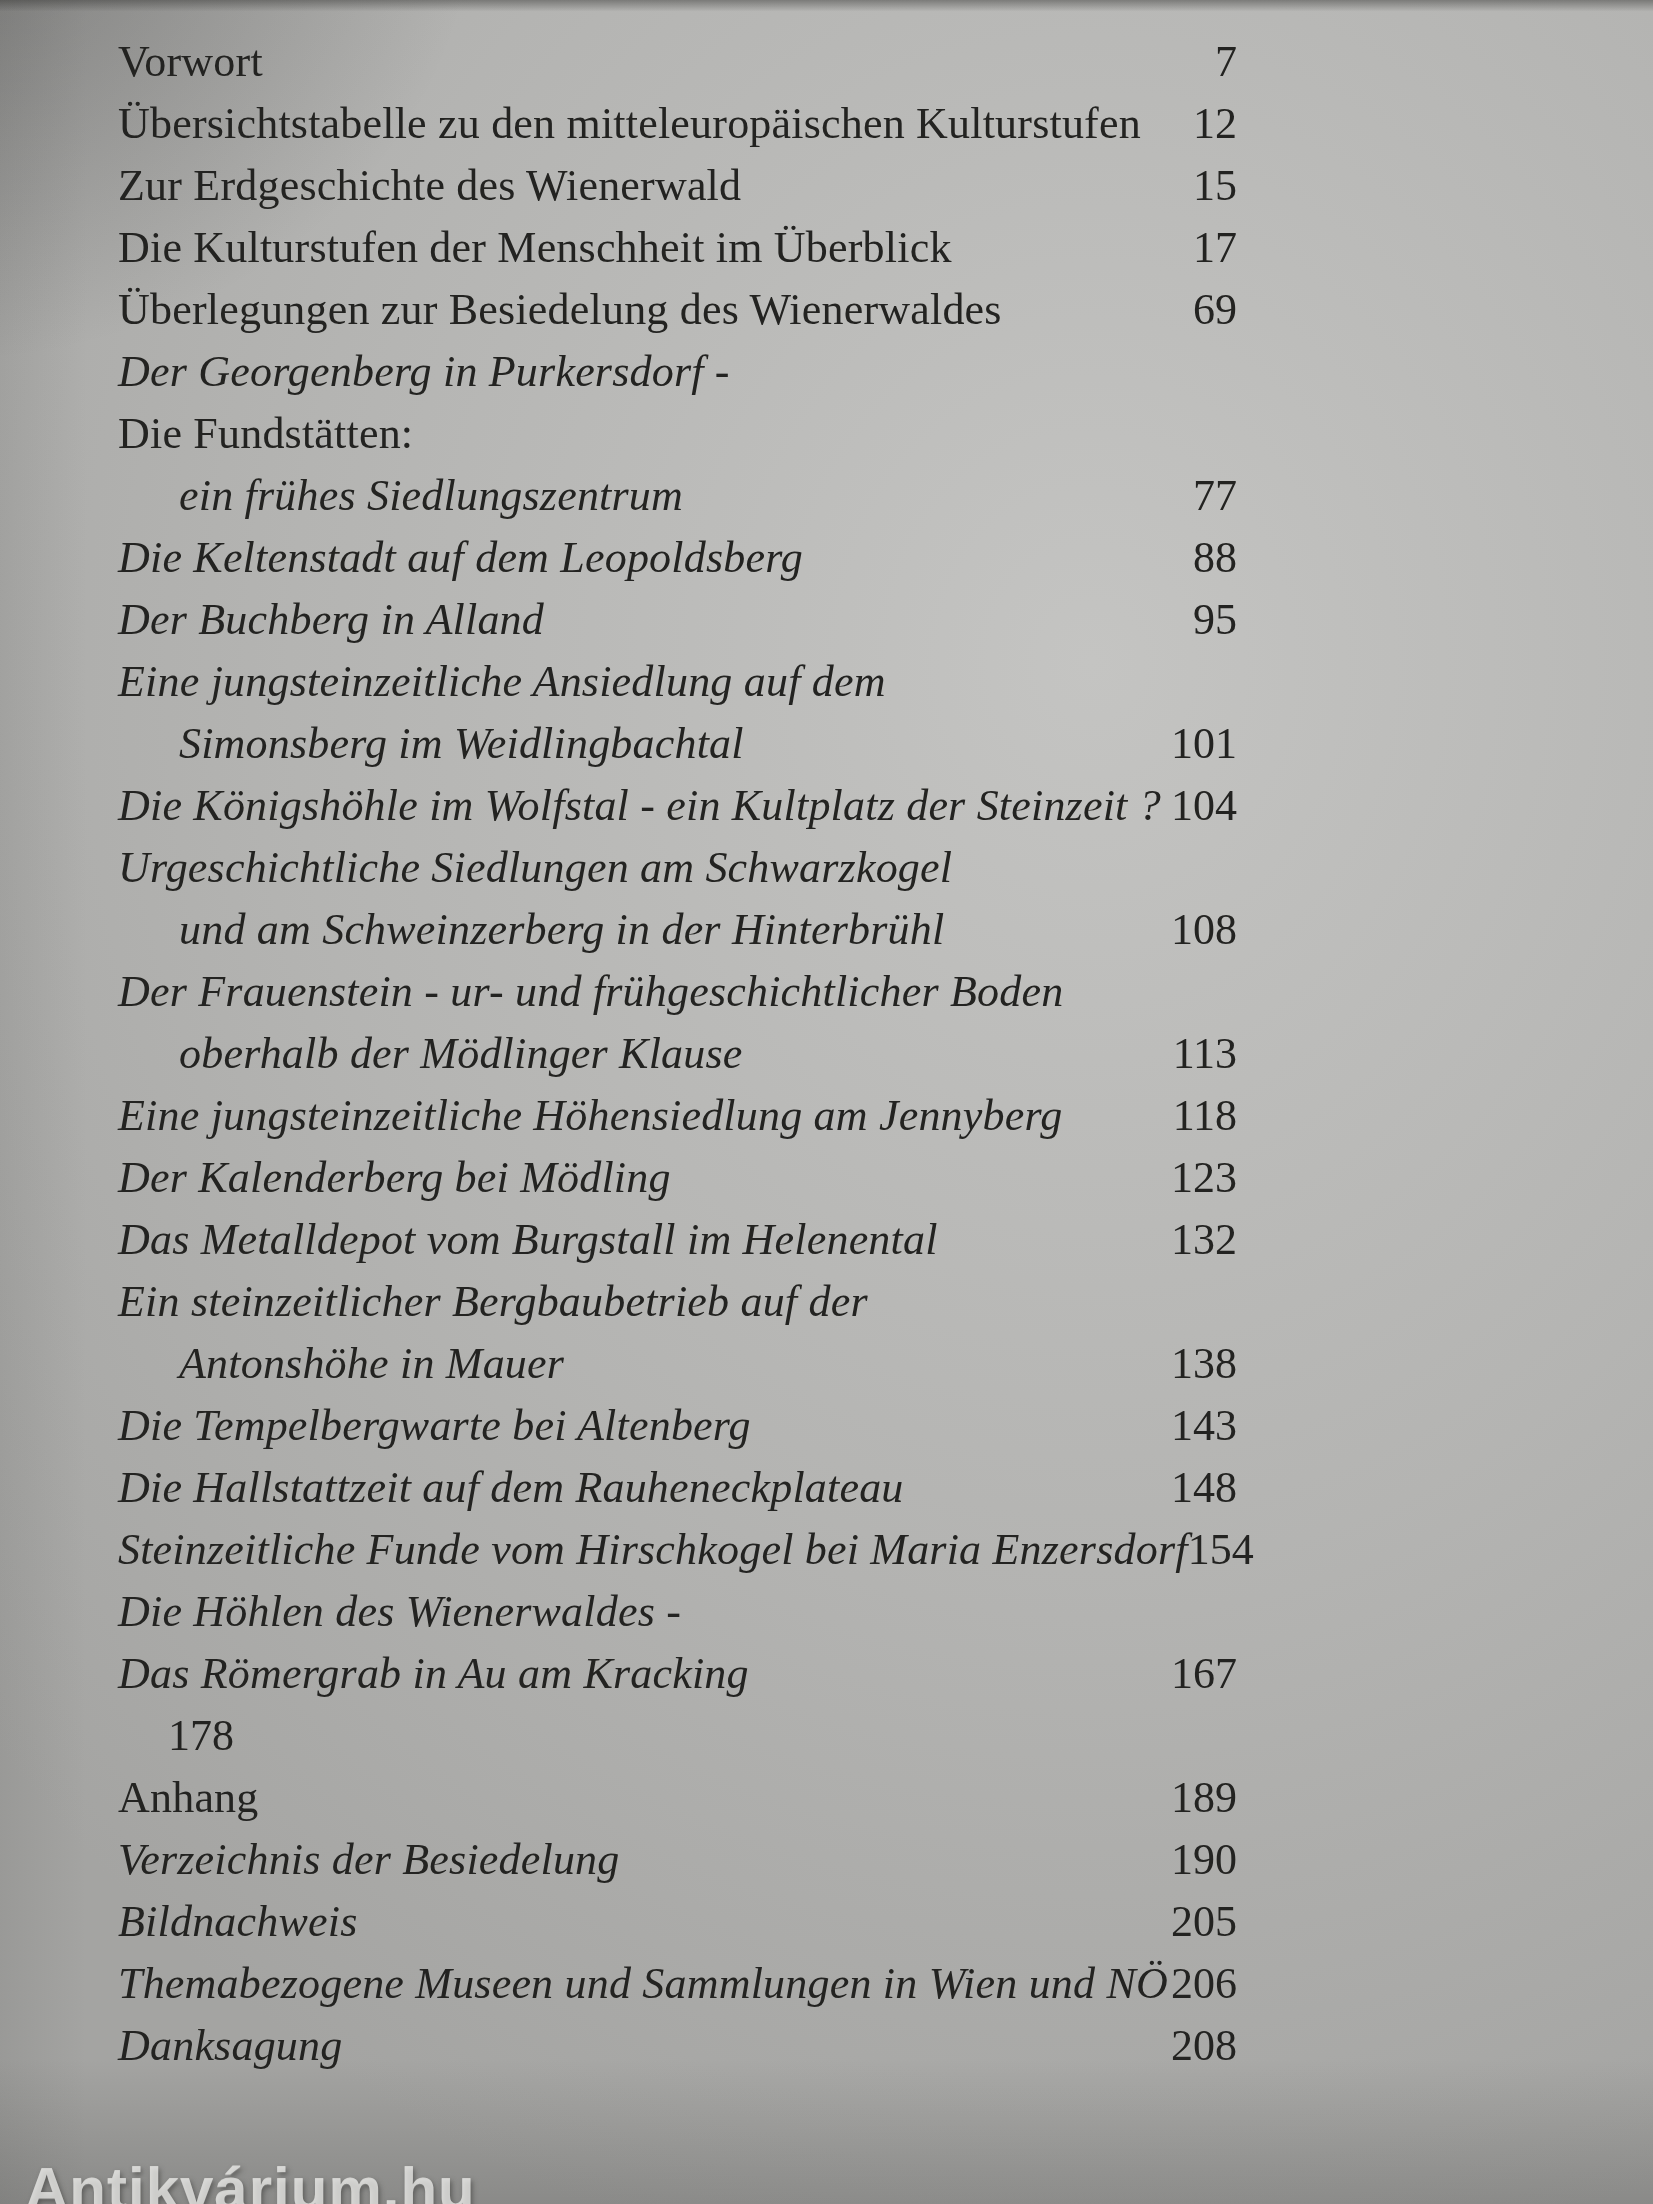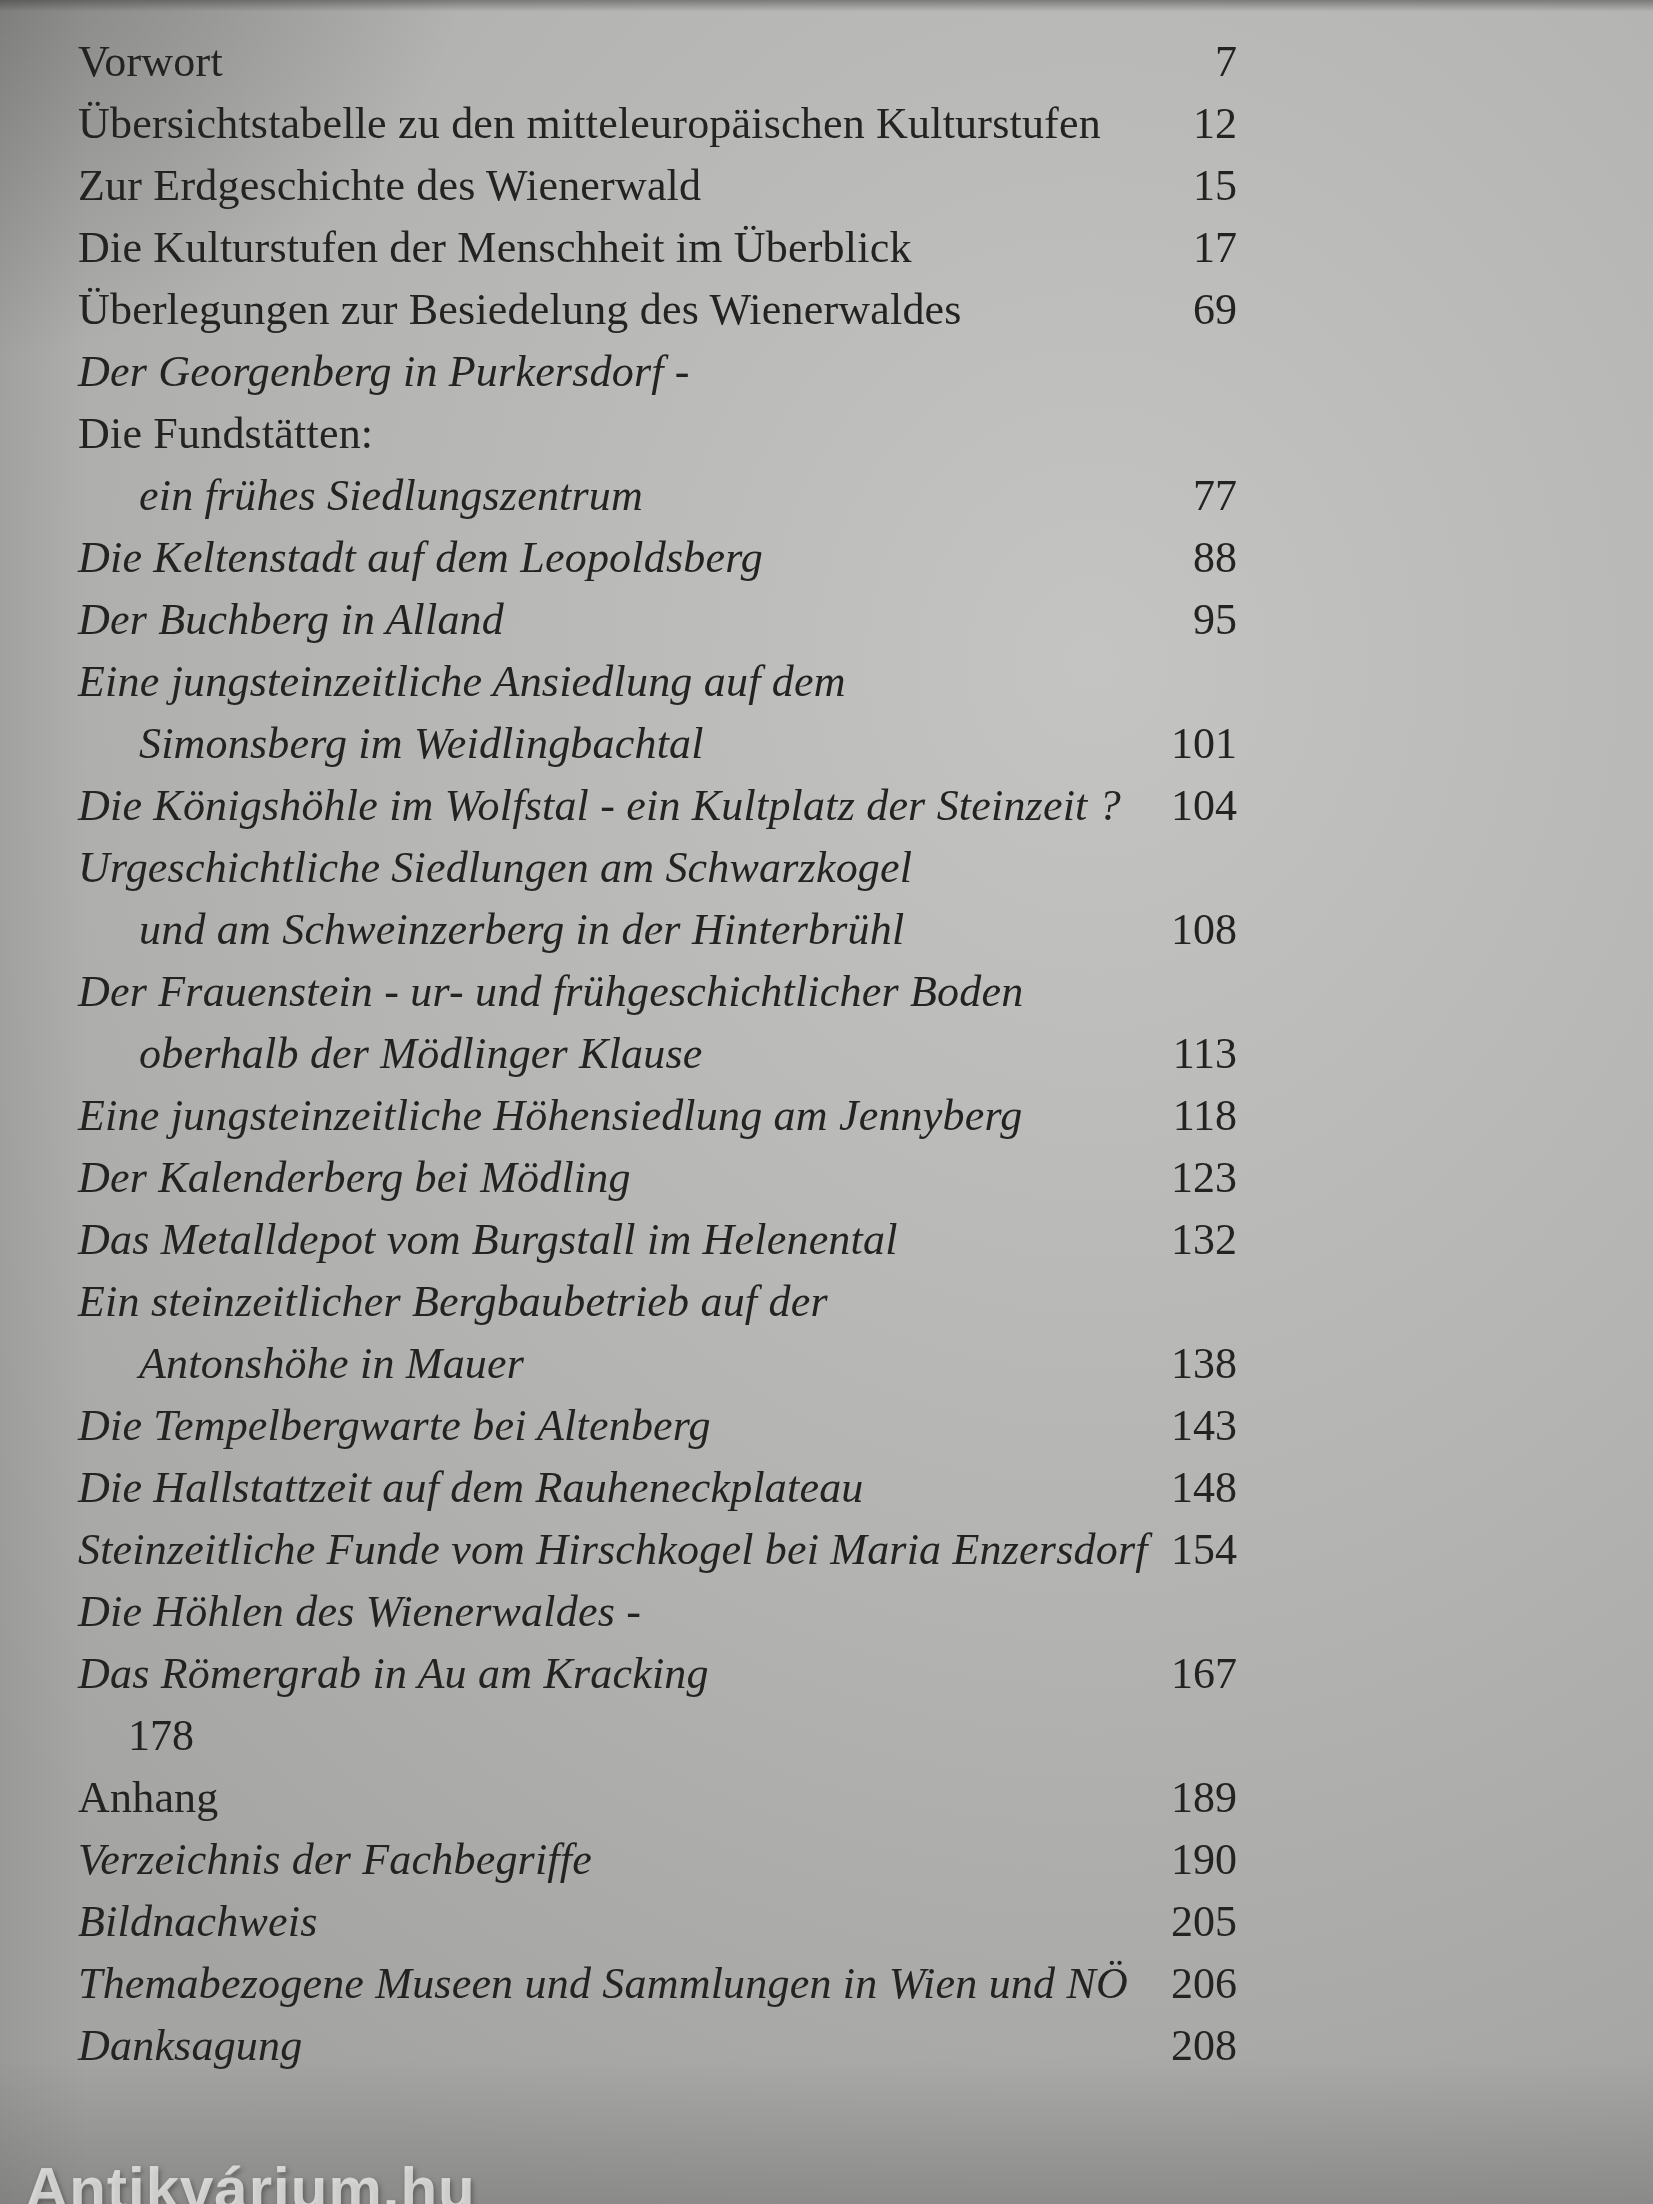--- a/index.html
+++ b/index.html
@@ -20,20 +20,21 @@
   .toc{
     position:absolute;
     top:31px;left:0;right:0;
   }
   .row{
     display:flex;
     align-items:center;
     line-height:62px;
     font-size:44px;
     padding-right:417px;
+    margin-left:40px;
   }
   .row .t{
     flex:1;
     white-space:nowrap;
     padding-left:78px;
     letter-spacing:0.2px;
   }
   .row.c .t{ padding-left:139px; }
   .row.i .t{ font-style:italic; }
   .row .n{
@@ -168,21 +169,21 @@
         <span class="n">167</span>
       </div>
     <div class="row i">
         <span class="n">178</span>
       </div>
     <div class="row">
         <span class="t">Anhang</span>
         <span class="n">189</span>
       </div>
     <div class="row i">
-        <span class="t">Verzeichnis der Fachbegriffe</span>
+        <span class="t">Verzeichnis der Besiedelung</span>
         <span class="n">190</span>
       </div>
     <div class="row i">
         <span class="t">Bildnachweis</span>
         <span class="n">205</span>
       </div>
     <div class="row i">
         <span class="t">Themabezogene Museen und Sammlungen in Wien und NÖ</span>
         <span class="n">206</span>
       </div>

